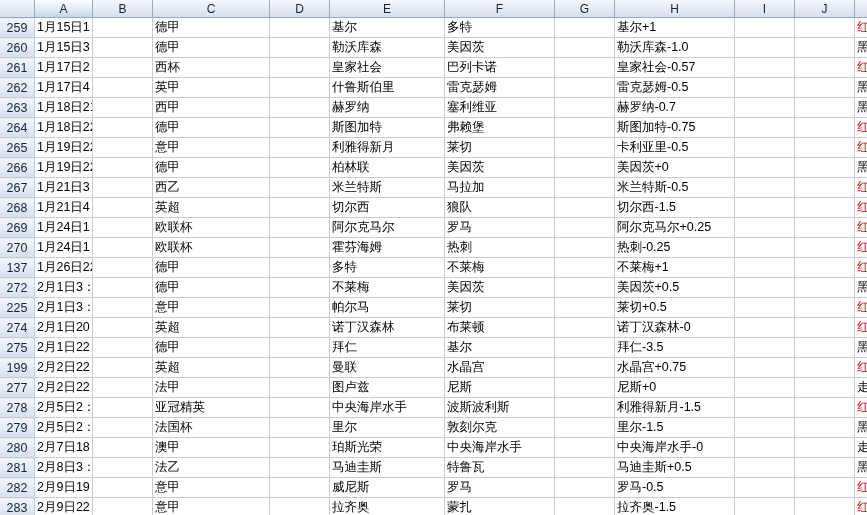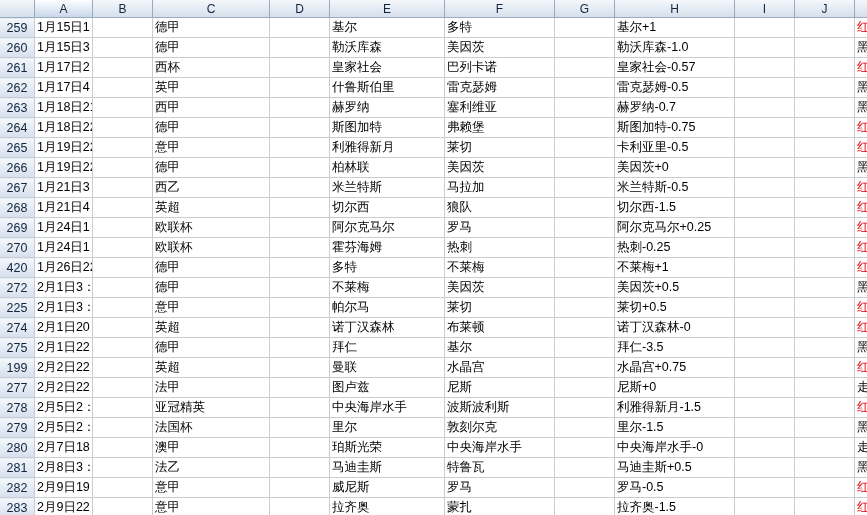--- a/index.html
+++ b/index.html
@@ -268,21 +268,21 @@
           <td class="cell empty"></td>
           <td class="cell">霍芬海姆</td>
           <td class="cell">热刺</td>
           <td class="cell empty"></td>
           <td class="cell">热刺-0.25</td>
           <td class="cell empty"></td>
           <td class="cell empty"></td>
           <td class="cell c-red">红（2-3）</td>
         </tr>
         <tr>
-          <td class="rowhead">420</td>
+          <td class="rowhead">137</td>
           <td class="cell date">1月26日22：30</td>
           <td class="cell empty"></td>
           <td class="cell">德甲</td>
           <td class="cell empty"></td>
           <td class="cell">多特</td>
           <td class="cell">不莱梅</td>
           <td class="cell empty"></td>
           <td class="cell">不莱梅+1</td>
           <td class="cell empty"></td>
           <td class="cell empty"></td>

